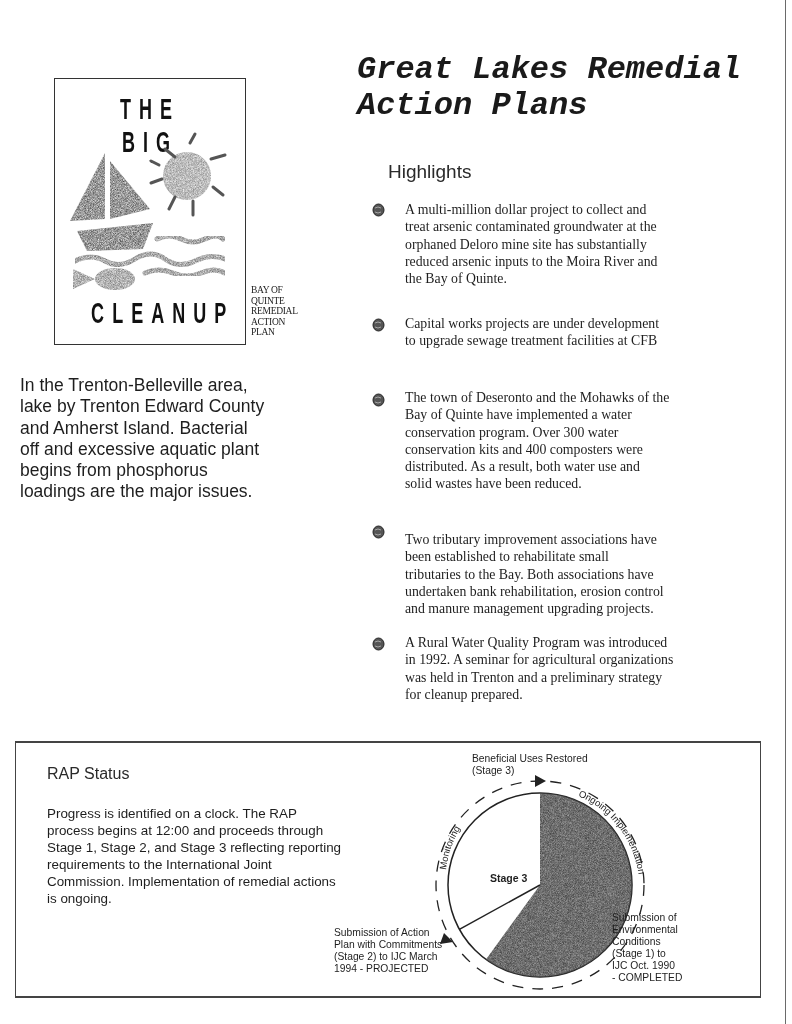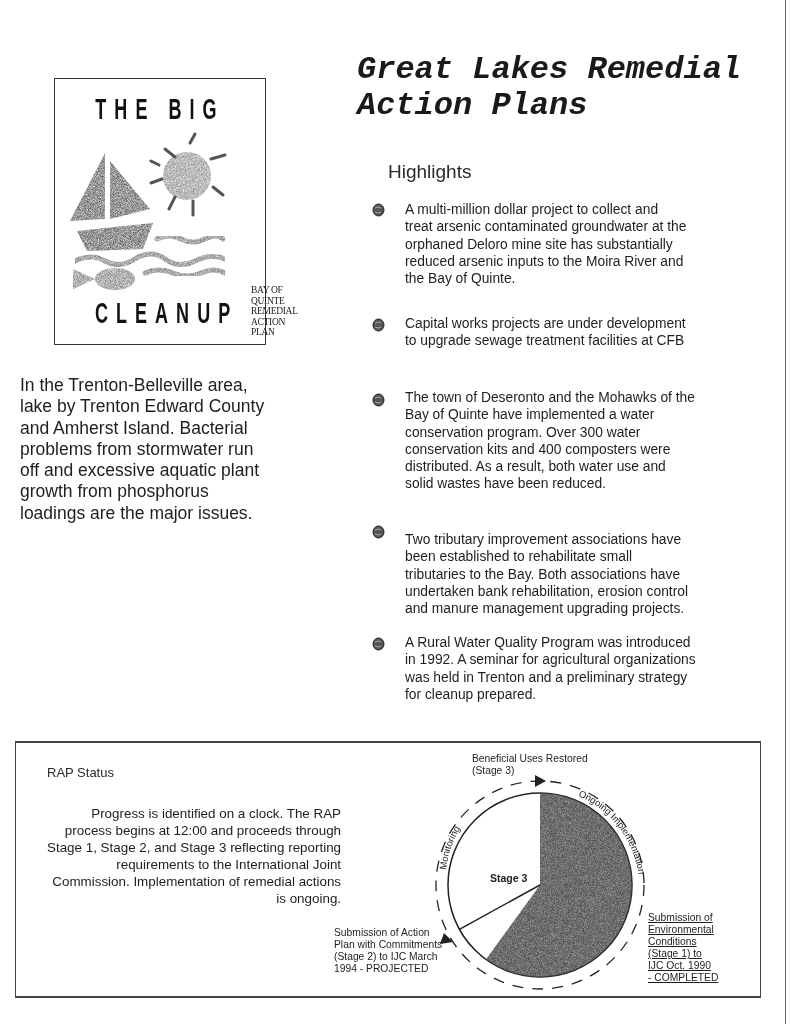--- a/index.html
+++ b/index.html
@@ -3,21 +3,21 @@
   <meta charset="utf-8">
   <style>
     html, body { margin: 0; padding: 0; background: #ffffff; }
     body {
       width: 792px; height: 1024px; position: relative; overflow: hidden;
       font-family: "Liberation Sans", "DejaVu Sans", sans-serif; color: #1a1a1a;
     }
     .right-rule { position: absolute; left: 785px; top: 0; width: 1px; height: 1024px; background: #6a6a6a; }
 
     
-    .logo-box { position: absolute; left: 54px; top: 78px; width: 212px; height: 267px; border: 1px solid #333; box-sizing: border-box; }
+    .logo-box { position: absolute; left: 54px; top: 78px; width: 192px; height: 267px; border: 1px solid #333; box-sizing: border-box; }
     .logo-top, .logo-bottom {
       position: absolute; left: 0; width: 100%; text-align: center;
       font-family: "Liberation Sans", sans-serif; font-weight: bold; font-size: 29px;
       letter-spacing: 13px; transform: scaleX(0.62); transform-origin: center; color: #111;
     }
     .logo-top { top: 14px; }
     .logo-bottom { top: 218px; }
     .logo-art { position: absolute; left: 10px; top: 52px; width: 170px; height: 160px; }
     .logo-side {
       position: absolute; left: 251px; top: 285px; font-size: 9.5px; line-height: 10.5px;
@@ -28,30 +28,30 @@
     
     .intro { position: absolute; left: 20px; top: 375px; width: 300px; font-size: 17.5px; line-height: 21.3px; color: #1e1e1e; }
     .intro div { white-space: nowrap; }
 
     
     .title { position: absolute; left: 357px; top: 52px; font-size: 32px; line-height: 36px; font-weight: bold; font-style: italic; color: #1a1a1a; font-family: Liberation Mono, monospace; }
     .title div { white-space: nowrap; }
     .highlights-heading { position: absolute; left: 388px; top: 161px; font-size: 19px; color: #2a2a2a; }
 
     .bullet { position: absolute; left: 372px; width: 13px; height: 14px; }
-    .bullet-text { position: absolute; left: 405px; width: 385px; font-size: 13.8px; line-height: 17.3px; color: #1e1e1e; }
+    .bullet-text { position: absolute; left: 405px; width: 385px; font-size: 13.8px; line-height: 17.3px; color: #1e1e1e; font-family: Liberation Serif, serif; }
     .bullet-text div { white-space: nowrap; }
 
     
     .rap-box {
       position: absolute; left: 15px; top: 741px; width: 746px; height: 257px;
       border: 2px solid #444; box-sizing: border-box; border-left-width: 1px; border-right-width: 1px;
     }
-    .rap-title { position: absolute; left: 47px; top: 765px; font-size: 13px; color: #2a2a2a; }
-    .rap-body { position: absolute; left: 47px; top: 805px; font-size: 13.4px; line-height: 17px; color: #1e1e1e; text-align: right; }
+    .rap-title { position: absolute; left: 47px; top: 765px; font-size: 16px; color: #2a2a2a; }
+    .rap-body { position: absolute; left: 47px; top: 805px; font-size: 13.4px; line-height: 17px; color: #1e1e1e; }
     .rap-body div { white-space: nowrap; }
 
     .clock { position: absolute; left: 420px; top: 750px; width: 260px; height: 245px; }
     .clock-label { position: absolute; font-size: 10.3px; line-height: 12px; color: #1e1e1e; }
     .clock-label div { white-space: nowrap; }
   </style>
 </head>
 <body>
 
 <div class="right-rule"></div>
@@ -101,23 +101,22 @@
   <div>QUINTE</div>
   <div>REMEDIAL</div>
   <div>ACTION</div>
   <div>PLAN</div>
 </div>
 
 <div class="intro">
   <div>In the Trenton-Belleville area,</div>
   <div>lake by Trenton Edward County</div>
   <div>and Amherst Island.  Bacterial</div>
-  <div>problems from stormwater run</div>
   <div>off and excessive aquatic plant</div>
-  <div>growth from phosphorus</div>
+  <div>begins from phosphorus</div>
   <div>loadings are the major issues.</div>
 </div>
 
 <div class="title">
   <div>Great Lakes Remedial</div>
   <div>Action Plans</div>
 </div>
 <div class="highlights-heading">Highlights</div>
 
 <div>
@@ -221,20 +220,20 @@
   <path id="arc-right" d="M 158,46 A 100,100 0 0 1 205,190" fill="none"></path>
   <text font-family="Liberation Sans, sans-serif" font-size="9.5" fill="#1e1e1e"><textPath href="#arc-right">Ongoing Implementation</textPath></text>
 </svg>
 
 <div class="clock-label" style="left:334px; top:927px;">
   <div>Submission of Action</div>
   <div>Plan with Commitments</div>
   <div>(Stage 2) to IJC March</div>
   <div>1994 - PROJECTED</div>
 </div>
-<div class="clock-label" style="left:648px; top:912px;text-decoration:underline;">
+<div class="clock-label" style="left:612px; top:912px;">
   <div>Submission of</div>
   <div>Environmental</div>
   <div>Conditions</div>
   <div>(Stage 1) to</div>
   <div>IJC Oct. 1990</div>
   <div>- COMPLETED</div>
 </div>
 
 </body></html>

